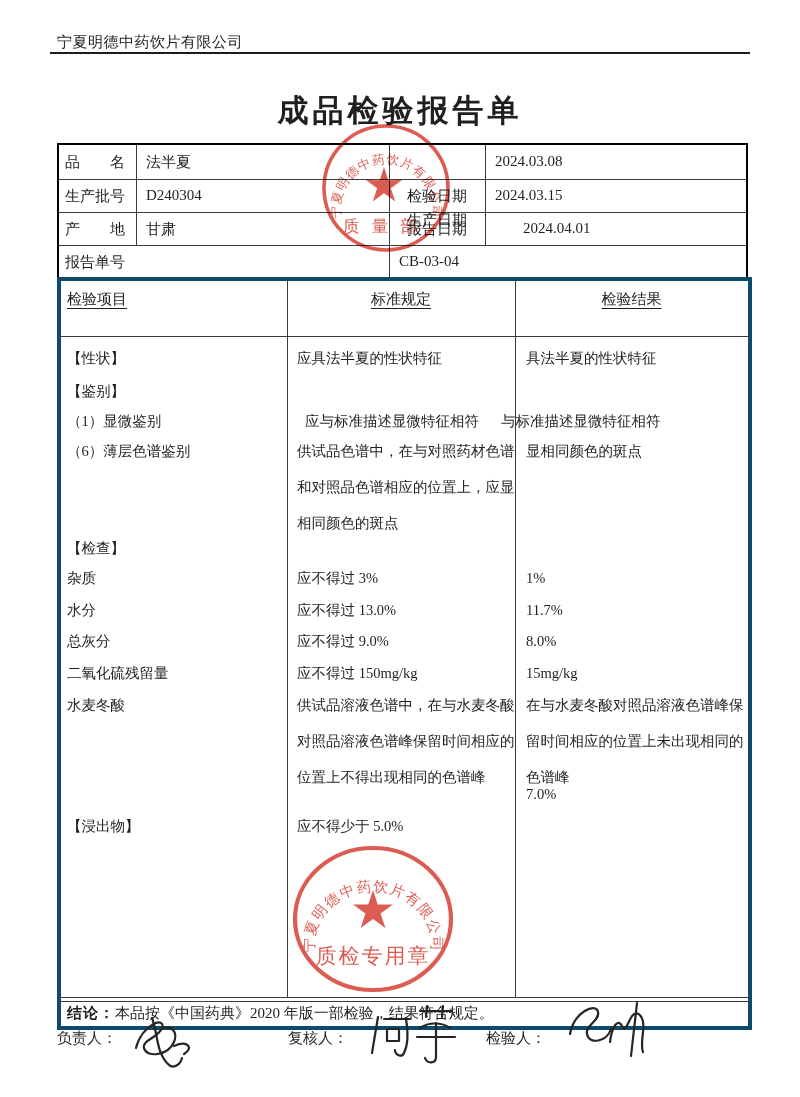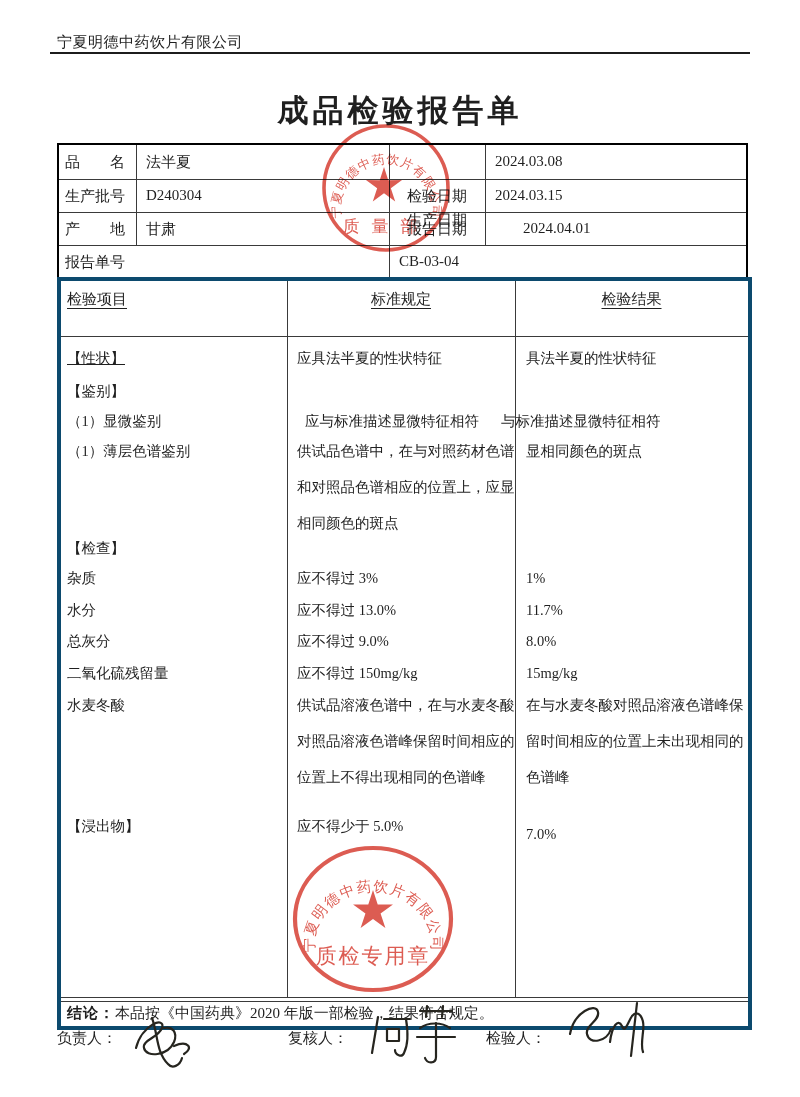--- a/index.html
+++ b/index.html
@@ -76,28 +76,28 @@
     <div class="vline" style="left:454px;top:0;height:716px;"></div>
     <div class="hline" style="top:55px;left:0;width:687px;"></div>
     <div class="hline" style="top:716px;left:0;width:687px;"></div>
     <div class="hline" style="top:720px;left:0;width:687px;"></div>
 
     <div class="col-head" style="left:6px;">检验项目</div>
     <div class="col-head" style="left:454px;width:233px;text-align:center;">检验结果</div>
     <div class="col-head" style="left:226px;width:228px;text-align:center;">标准规定</div>
 
     <div>
-        <div class="cell-line" style="left: 6px; top: 68px; text-decoration: underline;">【性状】</div>
+        <div class="cell-line" style="left: 6px; top: 68px;">【性状】</div>
         <div class="cell-line" style="left: 236px; top: 68px;">应具法半夏的性状特征</div>
         <div class="cell-line" style="left: 465px; top: 68px;">具法半夏的性状特征</div>
         <div class="cell-line" style="left: 6px; top: 101px;">【鉴别】</div>
         <div class="cell-line" style="left: 6px; top: 131px;">（1）显微鉴别</div>
         <div class="cell-line" style="left: 244px; top: 131px;">应与标准描述显微特征相符</div>
         <div class="cell-line" style="left: 440px; top: 131px;">与标准描述显微特征相符</div>
-        <div class="cell-line" style="left: 6px; top: 161px;">（1）薄层色谱鉴别</div>
+        <div class="cell-line" style="left: 6px; top: 161px;">（6）薄层色谱鉴别</div>
         <div class="cell-line" style="left: 236px; top: 161px;">供试品色谱中，在与对照药材色谱</div>
         <div class="cell-line" style="left: 236px; top: 197px;">和对照品色谱相应的位置上，应显</div>
         <div class="cell-line" style="left: 236px; top: 233px;">相同颜色的斑点</div>
         <div class="cell-line" style="left: 465px; top: 161px;">显相同颜色的斑点</div>
         <div class="cell-line" style="left: 6px; top: 258px;">【检查】</div>
         <div class="cell-line" style="left: 6px; top: 288px;">杂质</div>
         <div class="cell-line" style="left: 236px; top: 288px;">应不得过 3%</div>
         <div class="cell-line" style="left: 465px; top: 288px;">1%</div>
         <div class="cell-line" style="left: 6px; top: 320px;">水分</div>
         <div class="cell-line" style="left: 236px; top: 320px;">应不得过 13.0%</div>
@@ -110,21 +110,21 @@
         <div class="cell-line" style="left: 465px; top: 383px;">15mg/kg</div>
         <div class="cell-line" style="left: 6px; top: 415px;">水麦冬酸</div>
         <div class="cell-line" style="left: 236px; top: 415px;">供试品溶液色谱中，在与水麦冬酸</div>
         <div class="cell-line" style="left: 236px; top: 451px;">对照品溶液色谱峰保留时间相应的</div>
         <div class="cell-line" style="left: 236px; top: 487px;">位置上不得出现相同的色谱峰</div>
         <div class="cell-line" style="left: 465px; top: 415px;">在与水麦冬酸对照品溶液色谱峰保</div>
         <div class="cell-line" style="left: 465px; top: 451px;">留时间相应的位置上未出现相同的</div>
         <div class="cell-line" style="left: 465px; top: 487px;">色谱峰</div>
         <div class="cell-line" style="left: 6px; top: 536px;">【浸出物】</div>
         <div class="cell-line" style="left: 236px; top: 536px;">应不得少于 5.0%</div>
-        <div class="cell-line" style="left: 465px; top: 544px; text-align: right;">7.0%</div>
+        <div class="cell-line" style="left: 465px; top: 504px; text-align: right;">7.0%</div>
       </div>
 
     <div class="conclusion">
       <b>结论：</b><span>本品按《中国药典》2020 年版一部检验，结果符合规定。</span>
     </div>
   </div>
 
   <svg class="stamp" style="left:318px;top:120px;color:#d8453a;" width="138" height="140" viewBox="0 0 138 140">
     <ellipse cx="68" cy="68" rx="62" ry="62" fill="none" stroke="currentColor" stroke-width="3.6"></ellipse>
     <path id="arcTop" d="M 23,99 A 46,46 0 1 1 113,99" fill="none"></path>

